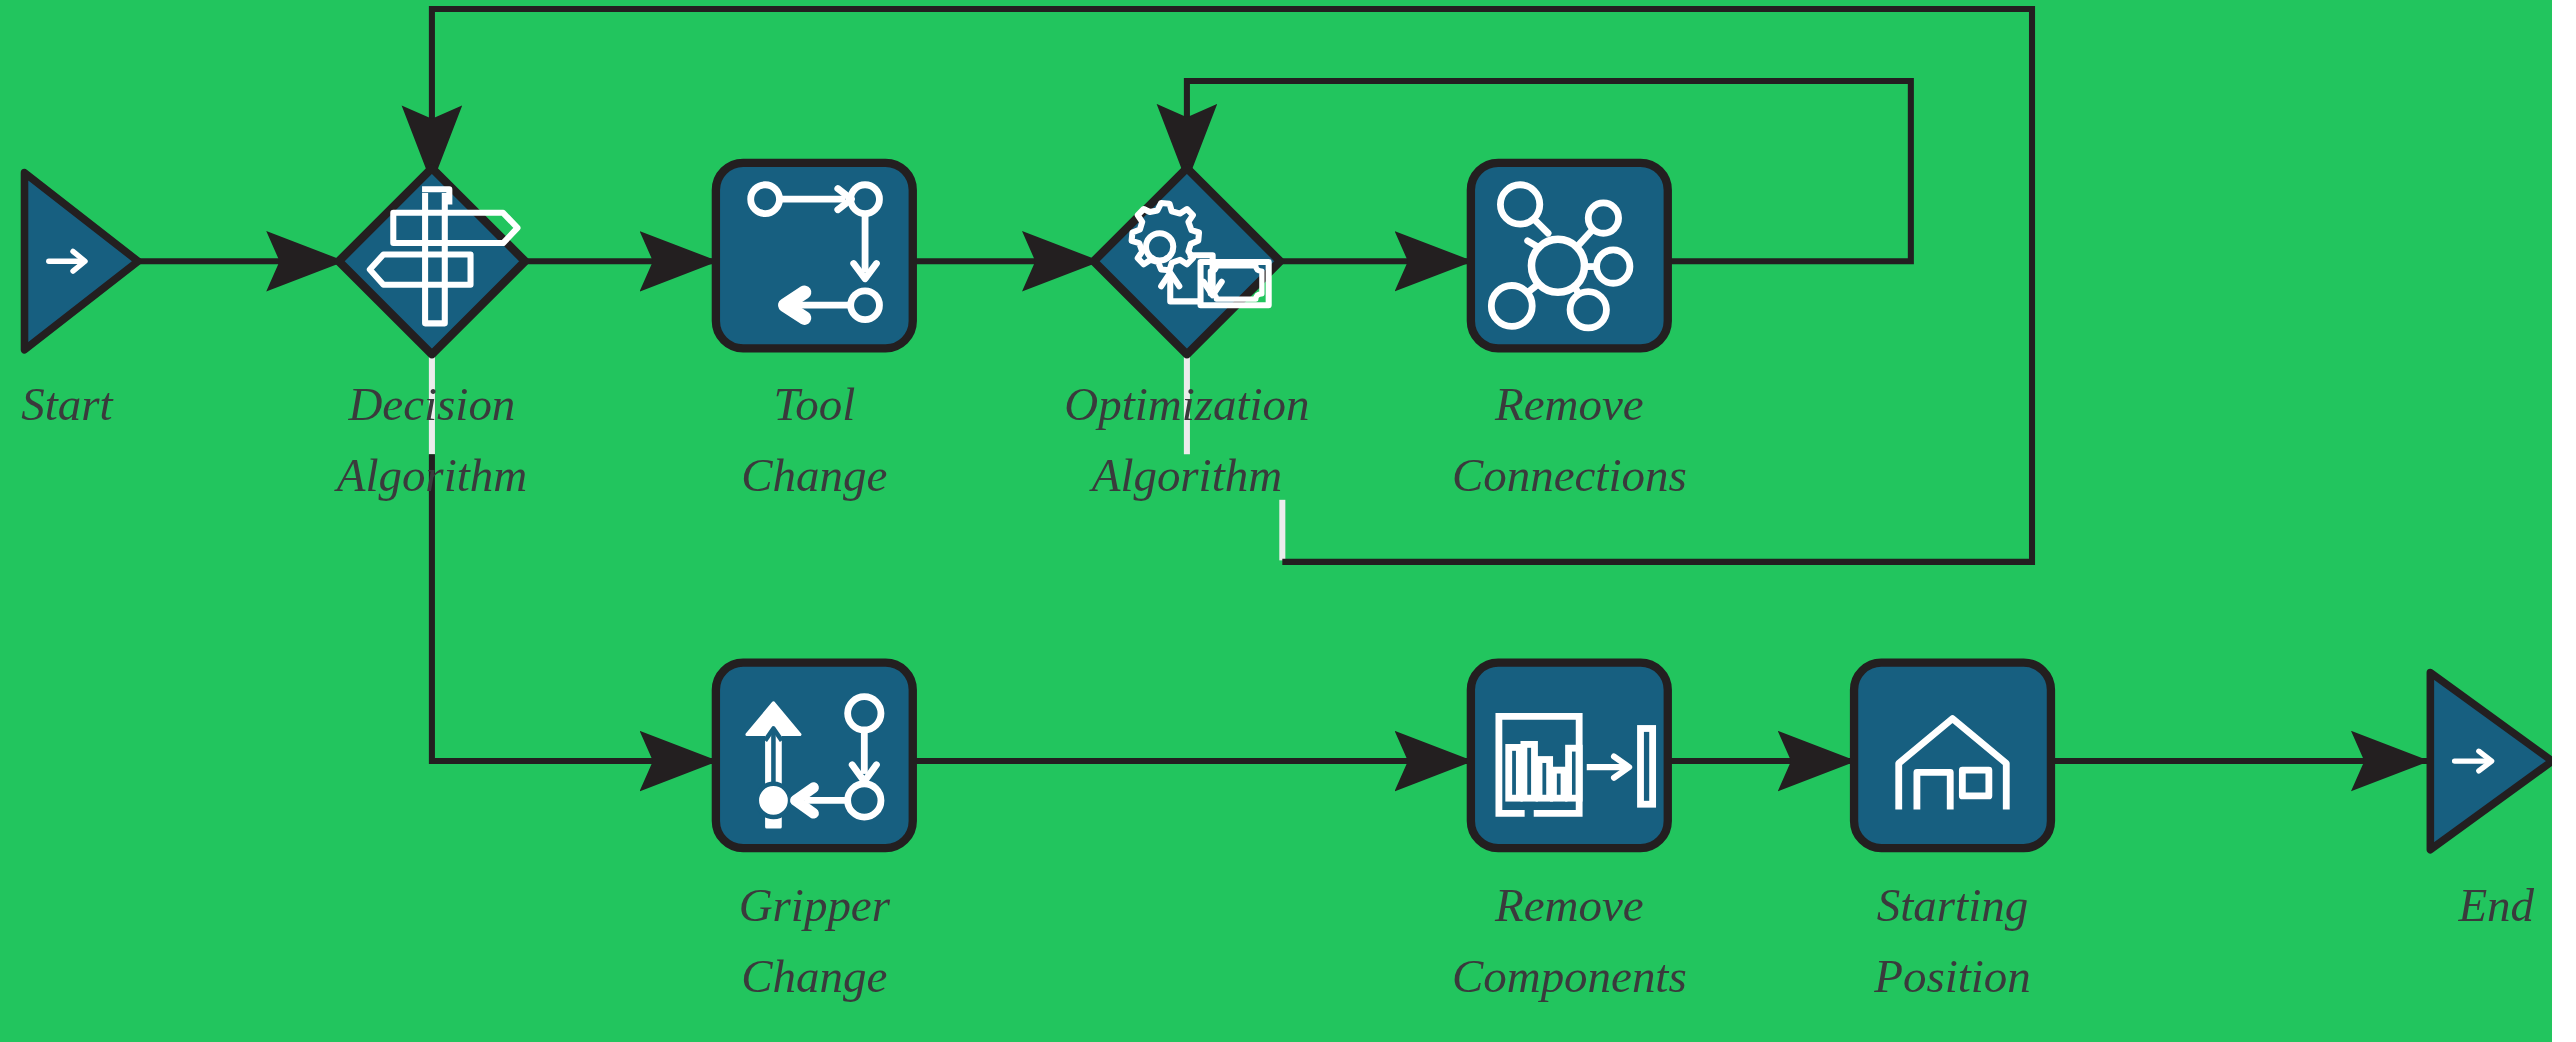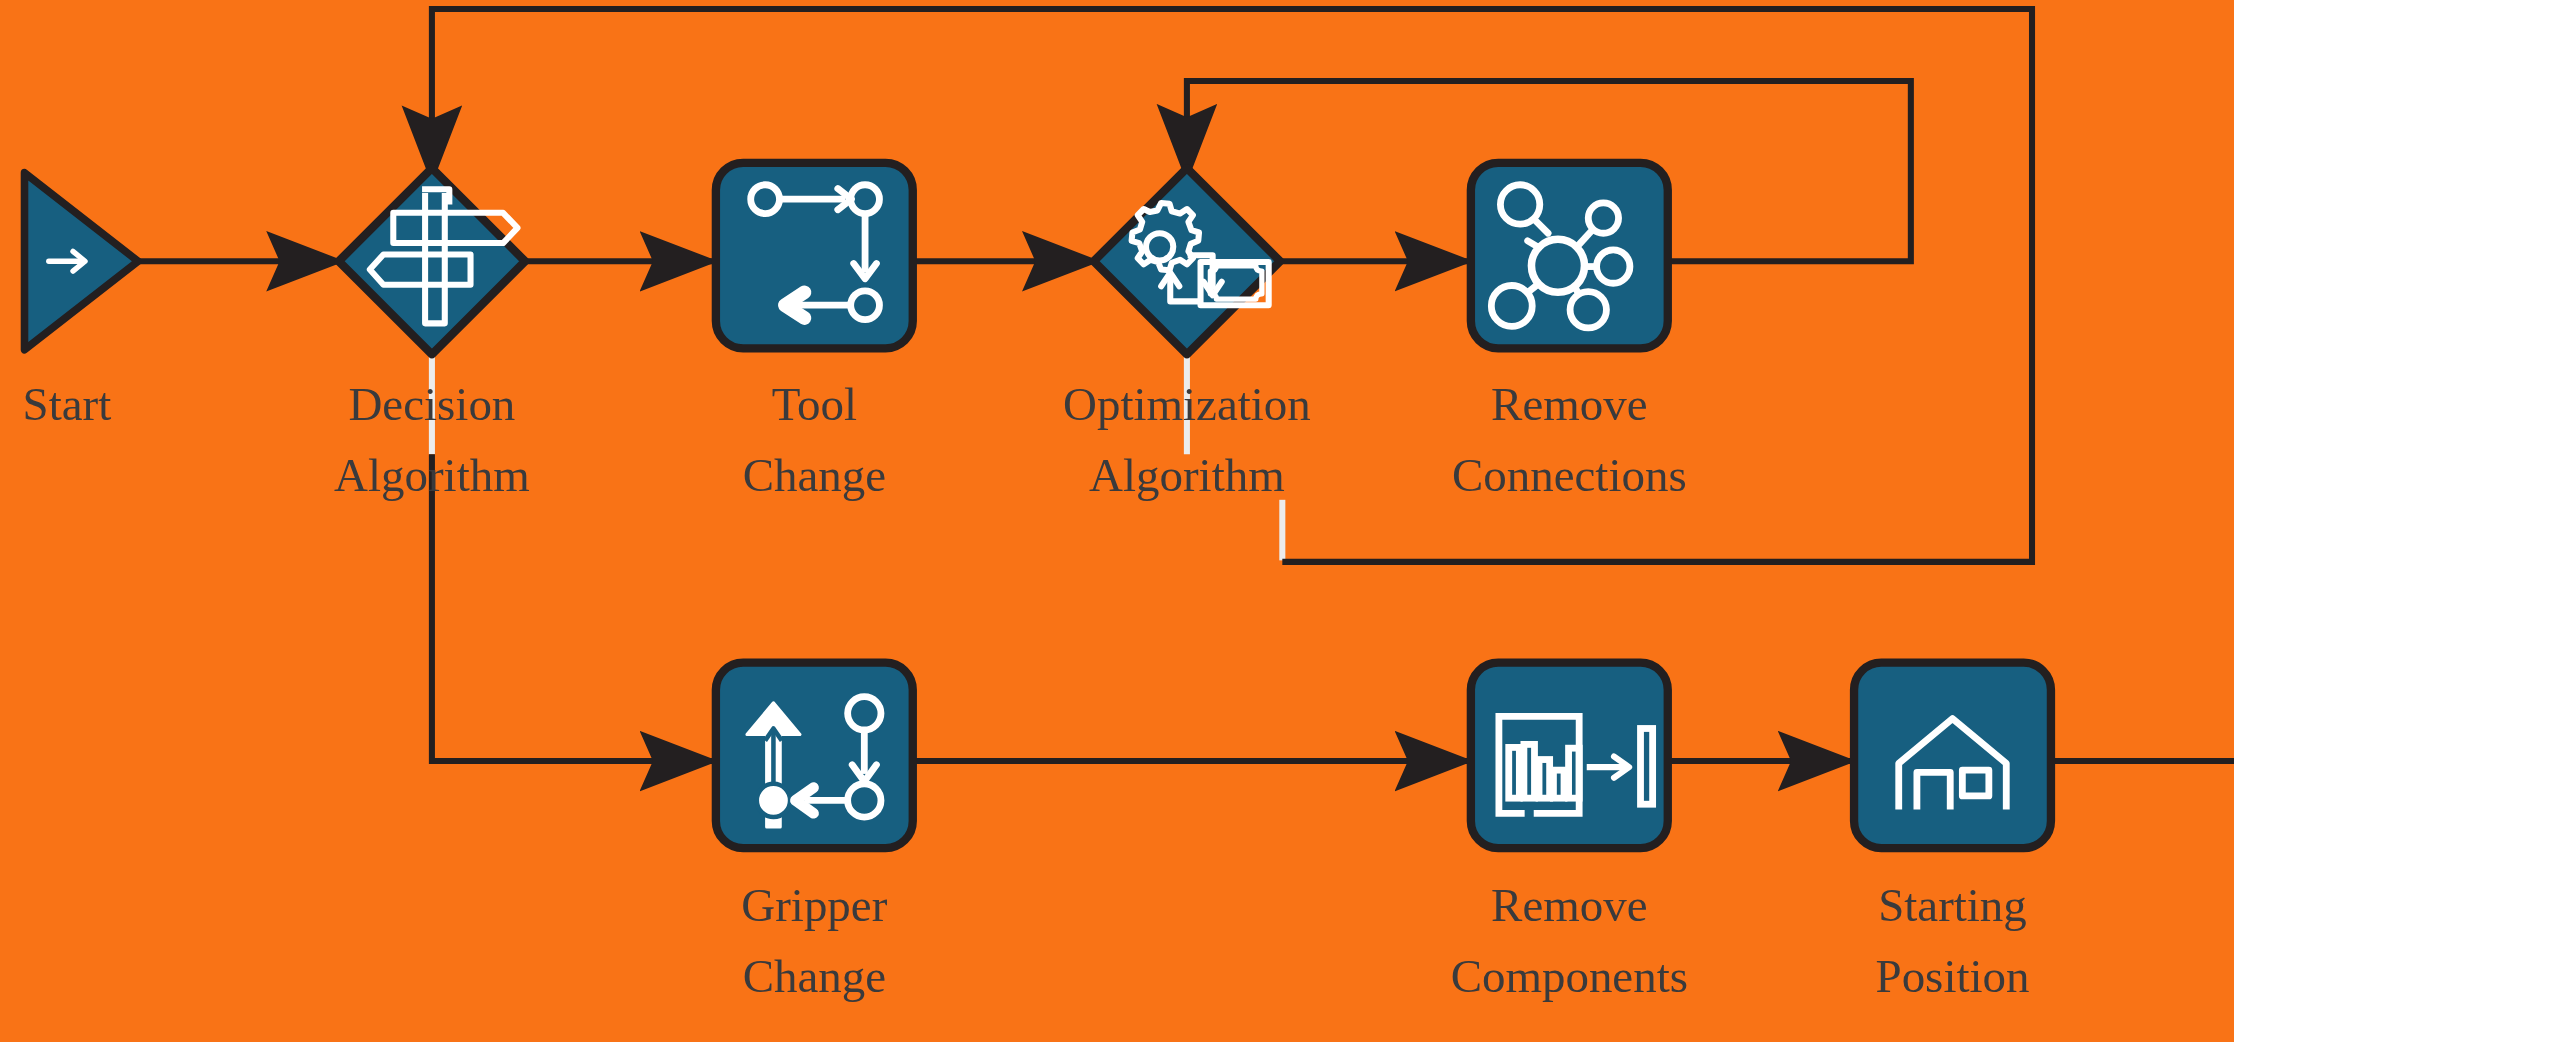--- a/index.html
+++ b/index.html
@@ -5,24 +5,25 @@
   html, body {
     margin: 0;
     padding: 0;
     background: #ffffff;
   }
   body {
     font-family: "Liberation Serif", "DejaVu Serif", serif;
   }
   #canvas {
     position: relative;
-    width: 2234px;
+    width: 2552px;
     height: 1042px;
-    background: #f97316;
+    background: #22c55e;
     overflow: hidden;
+    font-style: italic;
   }
   #flow-svg {
     position: absolute;
     top: 0;
     left: 0;
     width: 2576px;
     height: 1042px;
   }
   .node-label {
     fill: #3a3a3c;

